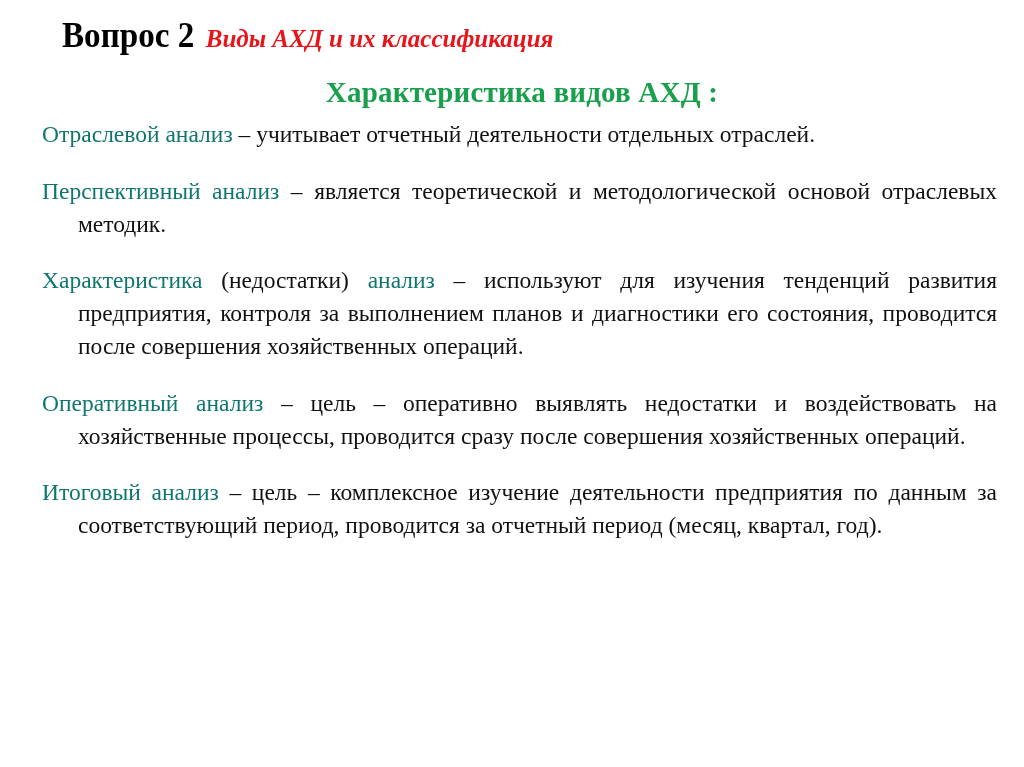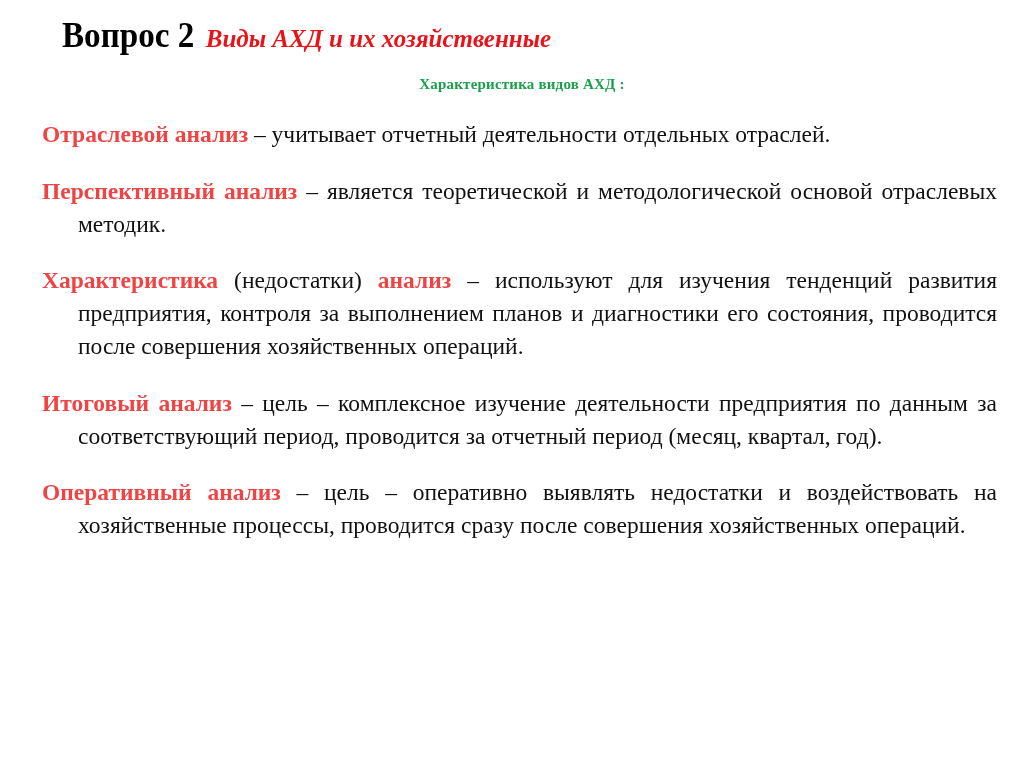--- a/index.html
+++ b/index.html
@@ -17,44 +17,44 @@
     .title-main {
       font-size: 36px; font-weight: bold; color: #000;
       display: inline-block; transform: scaleX(0.92); transform-origin: left;
     }
     .title-sub {
       font-size: 25px; font-weight: bold; font-style: italic; color: #e8141a;
       margin-left: -4px;
     }
     .heading {
       position: absolute; left: 0; width: 1024px; top: 76px;
-      text-align: center; font-size: 15px; font-weight: bold; color: #1aa04c;
+      text-align: center; font-size: 29px; font-weight: bold; color: #1aa04c;
       letter-spacing: 0.2px;
       padding-left: 20px; box-sizing: border-box;
     }
     .items {
       position: absolute; left: 42px; top: 118px; width: 955px;
     }
     .item {
       font-size: 23.5px; line-height: 33px;
       text-align: justify; text-align-last: left;
       padding-left: 36px; text-indent: -36px;
       margin-bottom: 6px;
     }
-    .term { color: #ef4444; font-weight: bold; }
+    .term { color: #0f766e; font-weight: normal; }
   </style>
 </head>
 <body>
 
 <div class="title">
   <span class="title-main">Вопрос 2</span>
-  <span class="title-sub">Виды АХД и их хозяйственные</span>
+  <span class="title-sub">Виды АХД и их классификация</span>
 </div>
 
 <div class="heading">Характеристика видов АХД :</div>
 
 <div class="items">
   <p class="item" style="margin-top:0"><span class="term">Отраслевой анализ</span><span> – учитывает отчетный деятельности отдельных отраслей.</span></p>
   <p class="item"><span class="term">Перспективный анализ</span><span> – является теоретической и методологической основой отраслевых методик.</span></p>
   <p class="item"><span class="term">Характеристика</span><span> (недостатки) </span><span class="term">анализ</span><span> – используют для изучения тенденций развития предприятия, контроля за выполнением планов и диагностики его состояния, проводится после совершения хозяйственных операций.</span></p>
+  <p class="item"><span class="term">Оперативный анализ</span><span> – цель – оперативно выявлять недостатки и воздействовать на хозяйственные процессы, проводится сразу после совершения хозяйственных операций.</span></p>
   <p class="item"><span class="term">Итоговый анализ</span><span> – цель – комплексное изучение деятельности предприятия по данным за соответствующий период, проводится за отчетный период (месяц, квартал, год).</span></p>
-  <p class="item"><span class="term">Оперативный анализ</span><span> – цель – оперативно выявлять недостатки и воздействовать на хозяйственные процессы, проводится сразу после совершения хозяйственных операций.</span></p>
 </div>
 
 </body></html>

